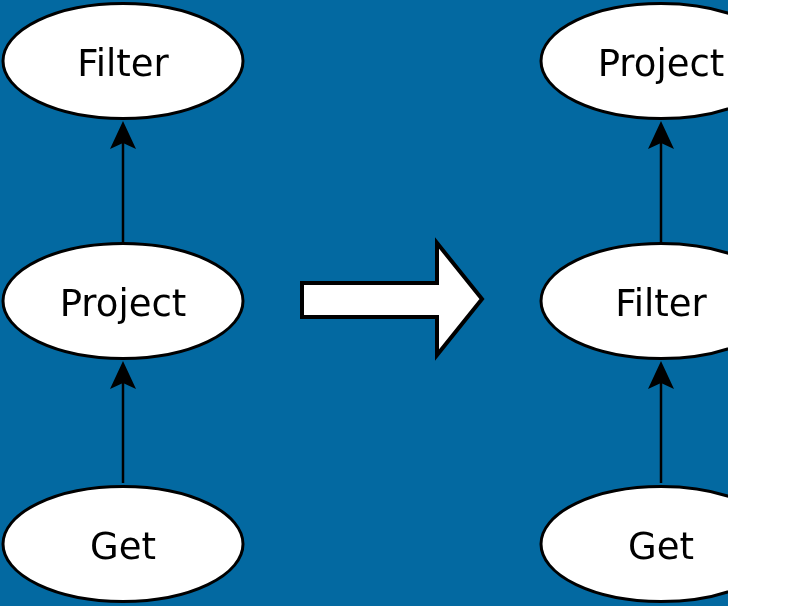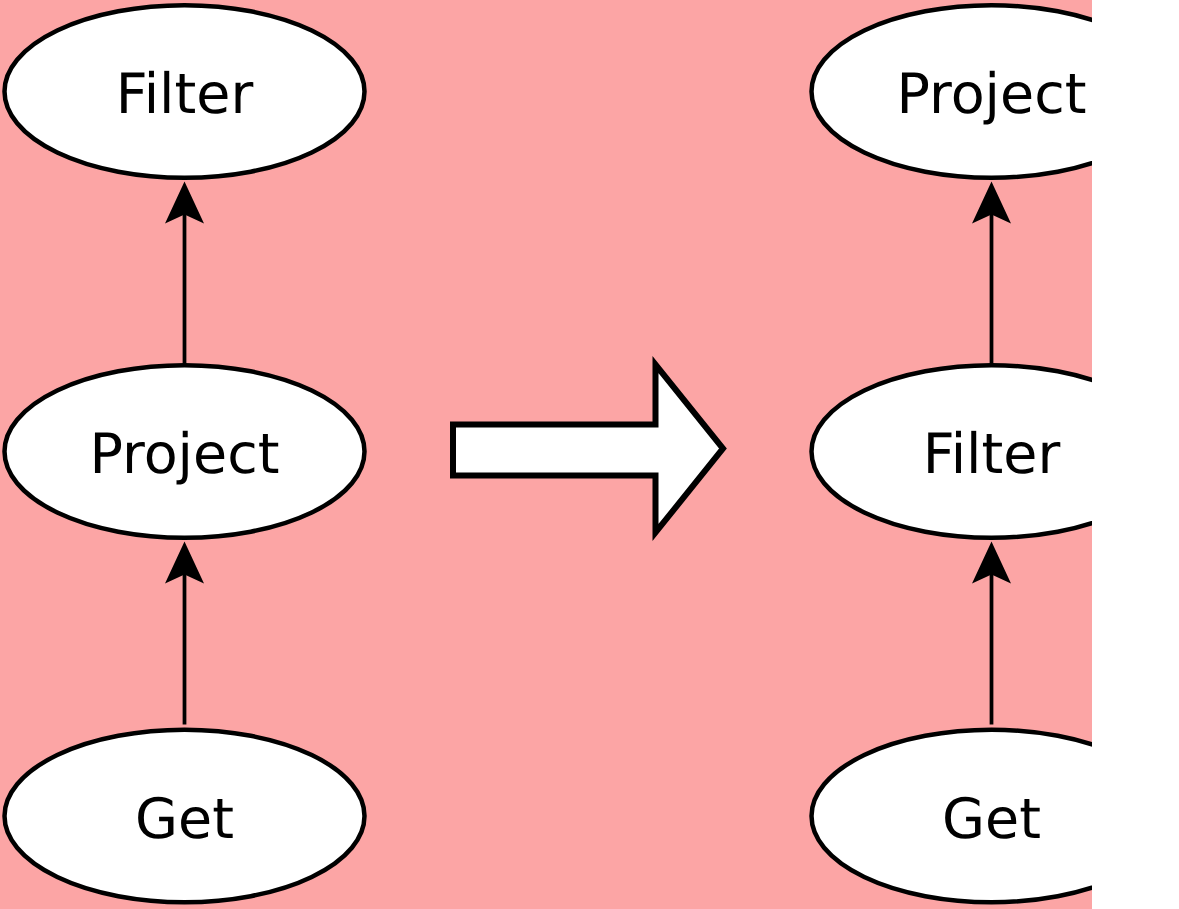--- a/index.html
+++ b/index.html
@@ -4,21 +4,21 @@
 <style>
   html, body {
     margin: 0;
     padding: 0;
     background: #ffffff;
   }
   .canvas {
     position: relative;
     width: 728px;
     height: 606px;
-    background: #fca5a5;
+    background: #0369a1;
     overflow: hidden;
   }
   svg {
     display: block;
   }
   .node-label {
     font-family: "DejaVu Sans", "Liberation Sans", sans-serif;
     font-size: 37px;
     fill: #000000;
   }

